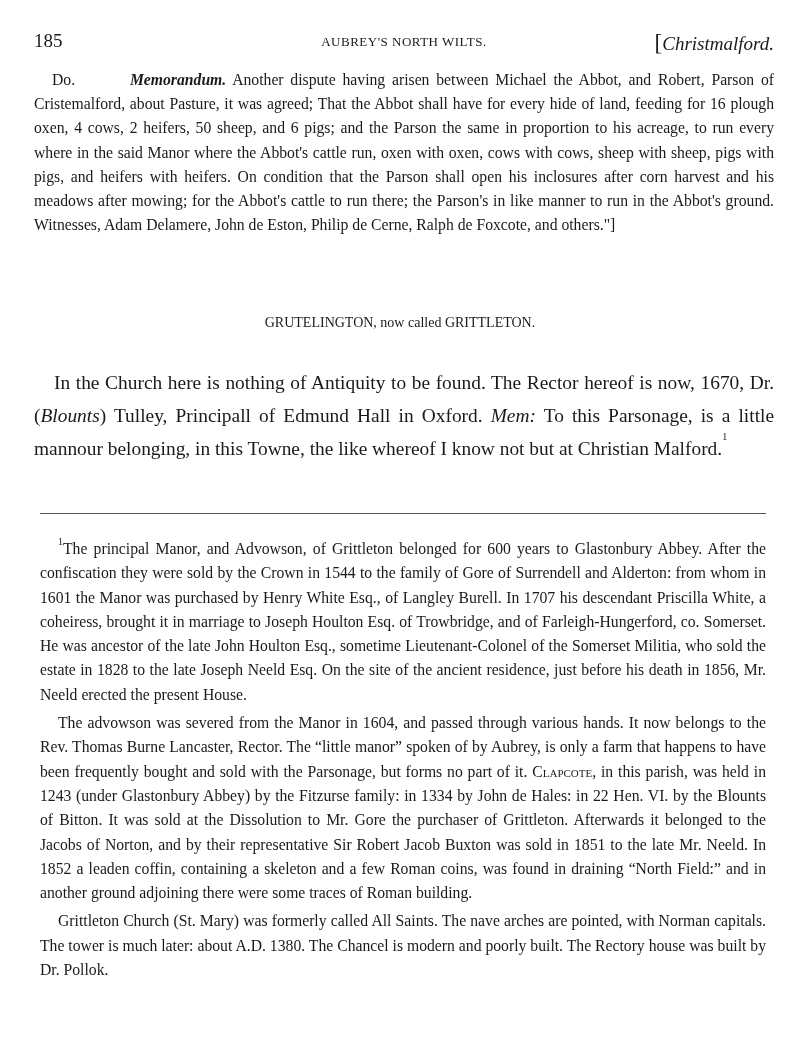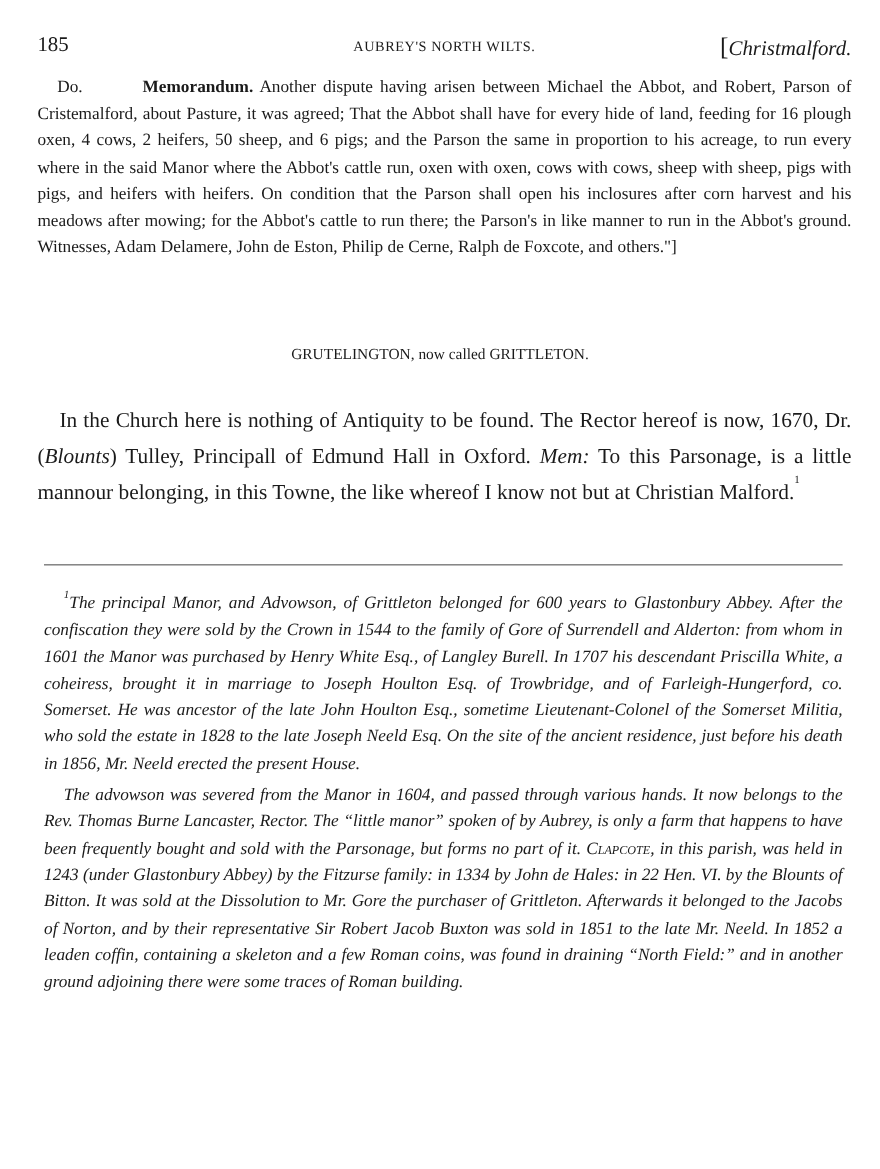--- a/index.html
+++ b/index.html
@@ -9,28 +9,28 @@
     color: #1a1a1a;
   }
   .header { position: absolute; top: 30px; left: 34px; right: 26px; height: 26px; }
   .page-num { position: absolute; left: 0; top: 0; font-size: 19px; }
   .running-title { position: absolute; left: 0; right: 0; top: 4px; text-align: center; font-size: 13px; letter-spacing: 0.5px; font-variant: small-caps; }
   .running-section { position: absolute; right: 0; top: 0; font-size: 19px; font-style: italic; text-align: center; }
   .running-section .bracket { font-style: normal; font-size: 23px; }
   .block { position: absolute; left: 34px; right: 26px; text-align: justify; }
   .memo { top: 68px; font-size: 15.7px; line-height: 24.2px; }
   .memo .lead { text-indent: 18px; }
-  .bold-it { font-weight: bold; margin-left: 48px; }
+  .bold-it { font-style: italic; font-weight: bold; margin-left: 48px; }
   .section-title { position: absolute; top: 315px; left: 0; right: 0; text-align: center; font-size: 14px; }
   .main { top: 366px; font-size: 19.4px; line-height: 33px; }
   .main p { margin: 0; text-indent: 20px; }
   .it { font-style: italic; }
   sup { font-size: 10px; vertical-align: top; line-height: 1; }
   .rule { position: absolute; top: 513px; left: 40px; right: 34px; border-top: 1px solid #555; }
-  .notes { top: 537px; left: 40px; right: 34px; font-size: 15.7px; line-height: 24.3px; font-style: italic; }
+  .notes { top: 537px; left: 40px; right: 34px; font-size: 15.7px; line-height: 24.3px; }
   .notes p { margin: 0 0 4px 0; text-indent: 18px; }
   .sc { font-variant: small-caps; }
   .memo p { margin: 0; }
 </style>
 </head>
 <body>
 
 <div class="header">
   <span class="page-num">185</span>
   <span class="running-title">AUBREY'S NORTH WILTS.</span>
@@ -45,13 +45,14 @@
 
 <div class="block main">
   <p><span>In the Church here is nothing of Antiquity to be found.  The Rector hereof is now, 1670, Dr. (</span><span class="it">Blounts</span><span>) Tulley, Principall of Edmund Hall in Oxford.  </span><span class="it">Mem:</span><span> To this Parsonage, is a little mannour belonging, in this Towne, the like whereof I know not but at Christian Malford.</span><sup>1</sup></p>
 </div>
 
 <div class="rule"></div>
 
 <div class="block notes">
   <p><sup>1</sup><span>The principal Manor, and Advowson, of Grittleton belonged for 600 years to Glastonbury Abbey.  After the confiscation they were sold by the Crown in 1544 to the family of Gore of Surrendell and Alderton: from whom in 1601 the Manor was purchased by Henry White Esq., of Langley Burell.  In 1707 his descendant Priscilla White, a coheiress, brought it in marriage to Joseph Houlton Esq. of Trowbridge, and of Farleigh-Hungerford, co. Somerset.  He was ancestor of the late John Houlton Esq., sometime Lieutenant-Colonel of the Somerset Militia, who sold the estate in 1828 to the late Joseph Neeld Esq.  On the site of the ancient residence, just before his death in 1856, Mr. Neeld erected the present House.</span></p>
   <p><span>The advowson was severed from the Manor in 1604, and passed through various hands.  It now belongs to the Rev. Thomas Burne Lancaster, Rector.  The “little manor” spoken of by Aubrey, is only a farm that happens to have been frequently bought and sold with the Parsonage, but forms no part of it.  </span><span class="sc">Clapcote</span><span>, in this parish, was held in 1243 (under Glastonbury Abbey) by the Fitzurse family: in 1334 by John de Hales: in 22 Hen. VI. by the Blounts of Bitton.  It was sold at the Dissolution to Mr. Gore the purchaser of Grittleton.  Afterwards it belonged to the Jacobs of Norton, and by their representative Sir Robert Jacob Buxton was sold in 1851 to the late Mr. Neeld.  In 1852 a leaden coffin, containing a skeleton and a few Roman coins, was found in draining “North Field:” and in another ground adjoining there were some traces of Roman building.</span></p>
+  <p><span>Grittleton Church (St. Mary) was formerly called All Saints.  The nave arches are pointed, with Norman capitals.  The tower is much later: about A.D. 1380.  The Chancel is modern and poorly built.  The Rectory house was built by Dr. Pollok.</span></p>
 </div>
 
 </body></html>

